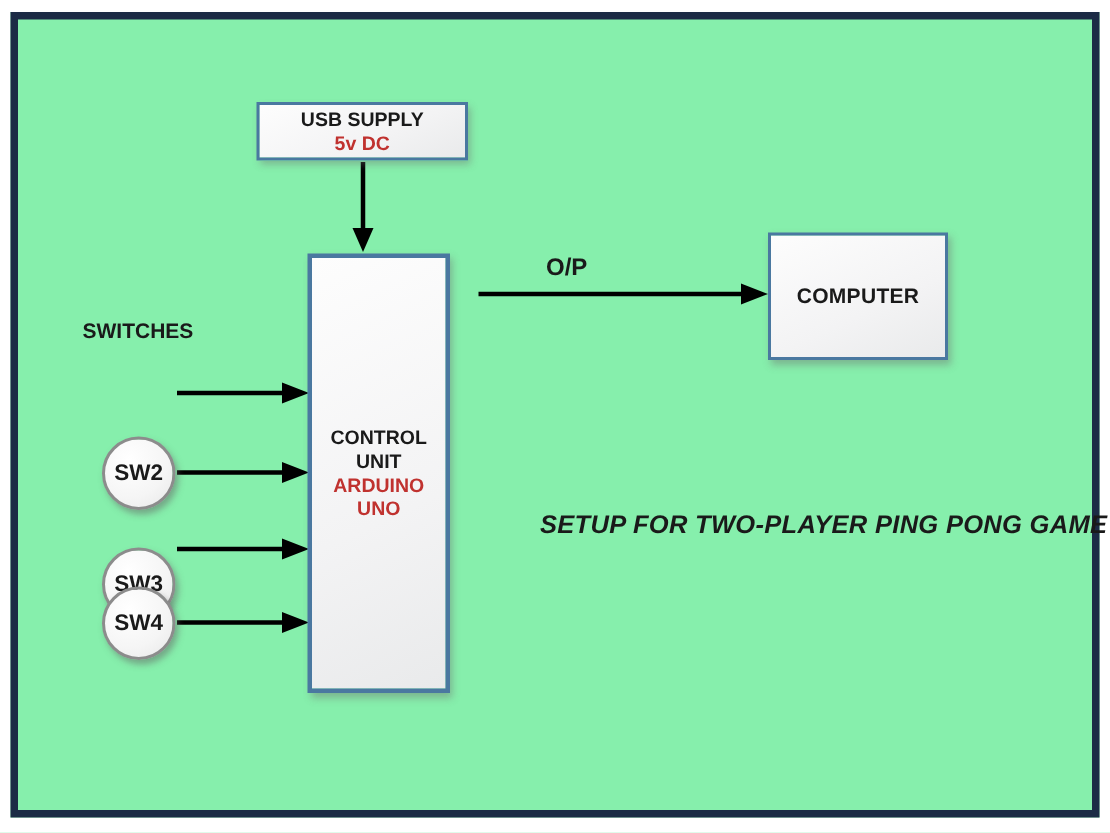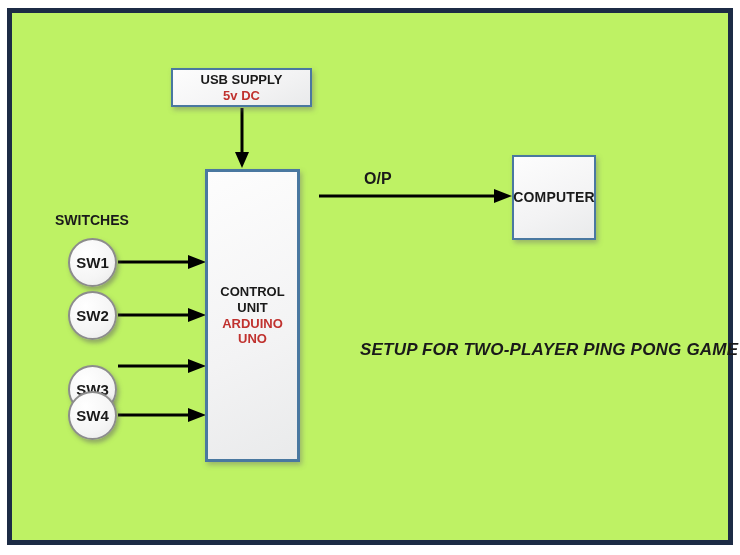--- a/index.html
+++ b/index.html
@@ -17,21 +17,21 @@
     color: #1a1a1a;
   }
   .frame {
     position: absolute;
     left: 7px;
     top: 8px;
     width: 726px;
     height: 537px;
     box-sizing: border-box;
     border: 5px solid #1c2b45;
-    background: #bef264;
+    background: #86efac;
   }
   .arrows-svg {
     position: absolute;
     left: 0;
     top: 0;
     width: 740px;
     height: 555px;
     z-index: 1;
   }
   .box {
@@ -57,21 +57,21 @@
   .control-box {
     left: 193px;
     top: 156px;
     width: 95px;
     height: 293px;
     border-width: 3px;
   }
   .computer-box {
     left: 500px;
     top: 142px;
-    width: 84px;
+    width: 120px;
     height: 85px;
   }
   .box-line1 {
     font-size: 13px;
     color: #1a1a1a;
   }
   .box-line2 {
     font-size: 13px;
     color: #c0322f;
   }
@@ -166,23 +166,20 @@
   </div>
 
   <div class="box computer-box">
     <div class="box-line1">COMPUTER</div>
   </div>
 
   <div class="op-label">O/P</div>
 
   <div class="switches-heading">SWITCHES</div>
 
-  <div class="switch-circle sw1">
-    <span>SW1</span>
-  </div>
   <div class="switch-circle sw2">
     <span>SW2</span>
   </div>
   <div class="switch-circle sw3">
     <span>SW3</span>
   </div>
   <div class="switch-circle sw4">
     <span>SW4</span>
   </div>
 

